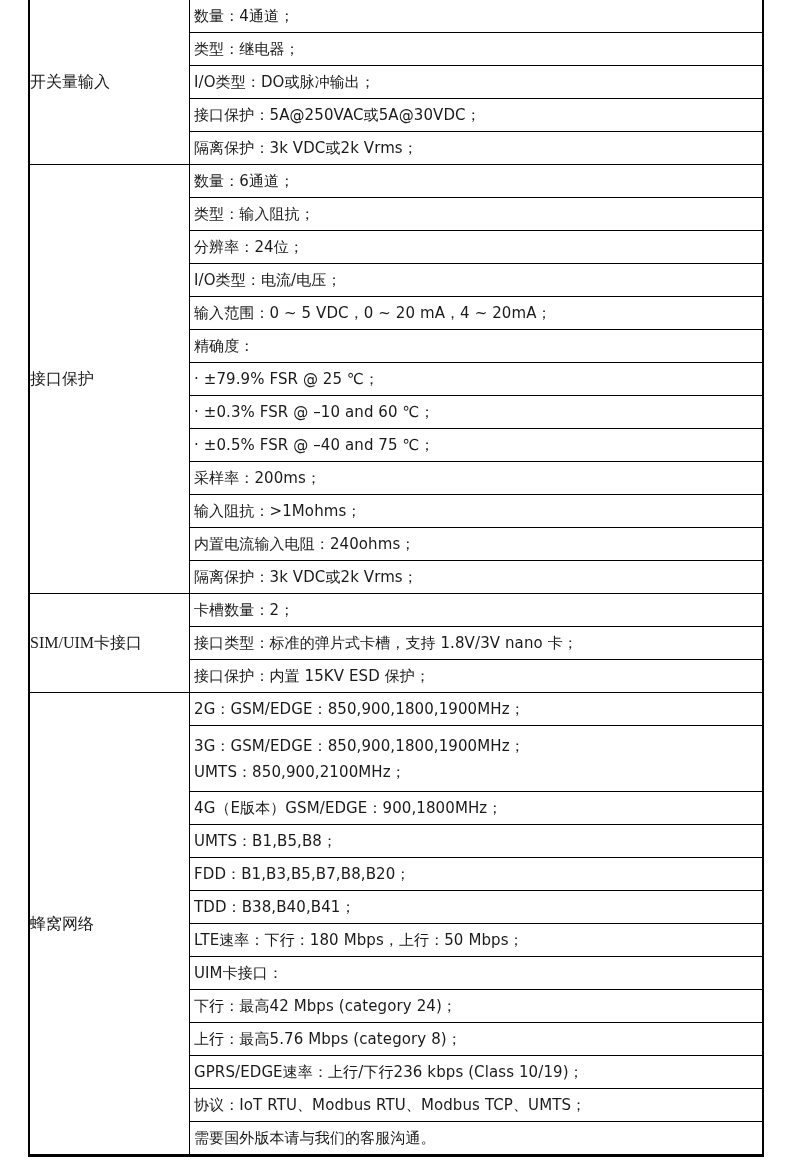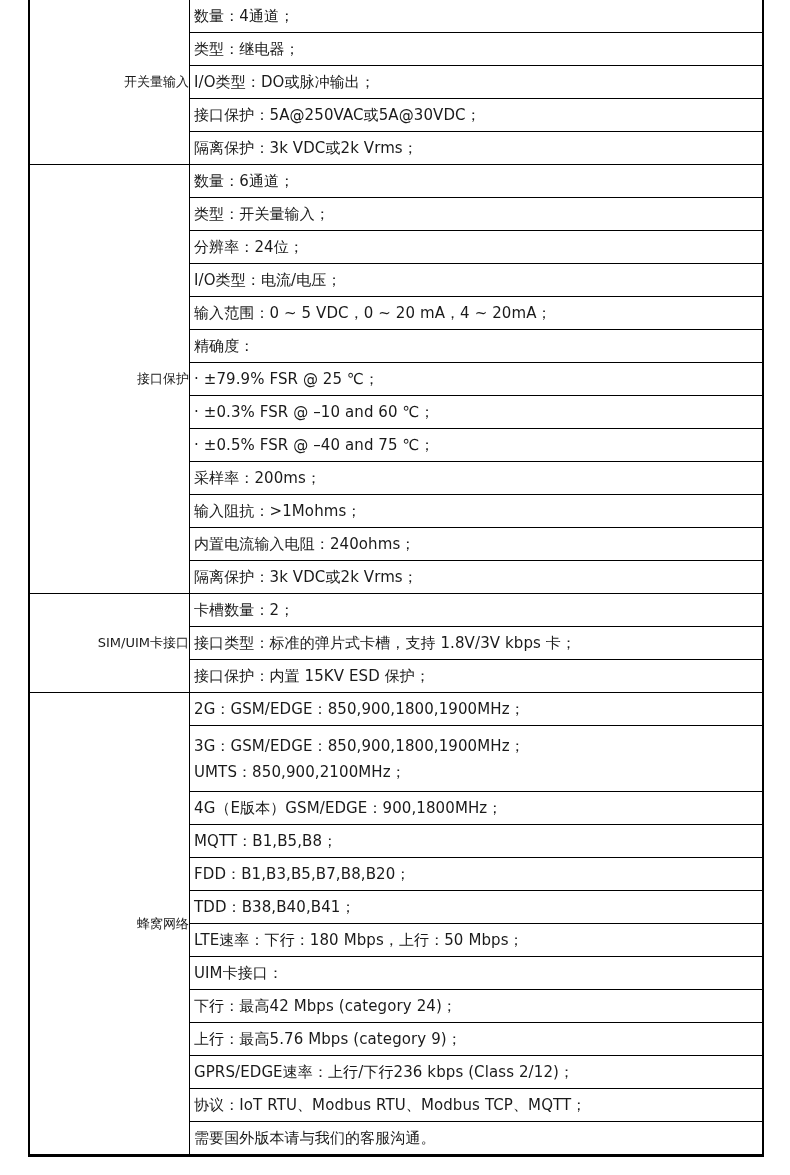--- a/index.html
+++ b/index.html
@@ -27,24 +27,25 @@
     table-layout: fixed;
   }
   .spec-table td {
     border: 1px solid #000;
     padding: 0;
     font-size: 15px;
     line-height: 1.2;
   }
   .spec-table td.cat {
     width: 159px;
-    text-align: right;
+    text-align: left;
     vertical-align: middle;
-    font-size: 13px;
+    font-size: 16px;
     border-right: 1px solid #000;
+    font-family: Liberation Serif, serif;
   }
   .spec-table td.val {
     padding-left: 4px;
     height: 32px;
     vertical-align: middle;
     white-space: nowrap;
     letter-spacing: 0.1px;
   }
   .spec-table td.val.tall {
     height: 65px;
@@ -75,21 +76,21 @@
       </tr>
     <tr>
         <td class="val">隔离保护：3k VDC或2k Vrms；</td>
       </tr>
 
     <tr>
       <td class="cat" rowspan="13">接口保护</td>
       <td class="val">数量：6通道；</td>
     </tr>
     <tr>
-        <td class="val">类型：开关量输入；</td>
+        <td class="val">类型：输入阻抗；</td>
       </tr>
     <tr>
         <td class="val">分辨率：24位；</td>
       </tr>
     <tr>
         <td class="val">I/O类型：电流/电压；</td>
       </tr>
     <tr>
         <td class="val">输入范围：0 ~ 5 VDC，0 ~ 20 mA，4 ~ 20mA；</td>
       </tr>
@@ -116,63 +117,63 @@
       </tr>
     <tr>
         <td class="val">隔离保护：3k VDC或2k Vrms；</td>
       </tr>
 
     <tr>
       <td class="cat" rowspan="3">SIM/UIM卡接口</td>
       <td class="val">卡槽数量：2；</td>
     </tr>
     <tr>
-        <td class="val">接口类型：标准的弹片式卡槽，支持 1.8V/3V kbps 卡；</td>
+        <td class="val">接口类型：标准的弹片式卡槽，支持 1.8V/3V nano 卡；</td>
       </tr>
     <tr>
         <td class="val">接口保护：内置 15KV ESD 保护；</td>
       </tr>
 
     <tr>
       <td class="cat" rowspan="13">蜂窝网络</td>
       <td class="val">2G：GSM/EDGE：850,900,1800,1900MHz；</td>
     </tr>
     <tr>
       <td class="val tall">
         <span class="line">3G：GSM/EDGE：850,900,1800,1900MHz；</span>
         <span class="line">UMTS：850,900,2100MHz；</span>
       </td>
     </tr>
     <tr>
         <td class="val">4G（E版本）GSM/EDGE：900,1800MHz；</td>
       </tr>
     <tr>
-        <td class="val">MQTT：B1,B5,B8；</td>
+        <td class="val">UMTS：B1,B5,B8；</td>
       </tr>
     <tr>
         <td class="val">FDD：B1,B3,B5,B7,B8,B20；</td>
       </tr>
     <tr>
         <td class="val">TDD：B38,B40,B41；</td>
       </tr>
     <tr>
         <td class="val">LTE速率：下行：180 Mbps，上行：50 Mbps；</td>
       </tr>
     <tr>
         <td class="val">UIM卡接口：</td>
       </tr>
     <tr>
         <td class="val">下行：最高42 Mbps (category 24)；</td>
       </tr>
     <tr>
-        <td class="val">上行：最高5.76 Mbps (category 9)；</td>
+        <td class="val">上行：最高5.76 Mbps (category 8)；</td>
       </tr>
     <tr>
-        <td class="val">GPRS/EDGE速率：上行/下行236 kbps (Class 2/12)；</td>
+        <td class="val">GPRS/EDGE速率：上行/下行236 kbps (Class 10/19)；</td>
       </tr>
     <tr>
-        <td class="val">协议：IoT RTU、Modbus RTU、Modbus TCP、MQTT；</td>
+        <td class="val">协议：IoT RTU、Modbus RTU、Modbus TCP、UMTS；</td>
       </tr>
     <tr>
         <td class="val">需要国外版本请与我们的客服沟通。</td>
       </tr>
   </tbody>
 </table>
 
 </body></html>

